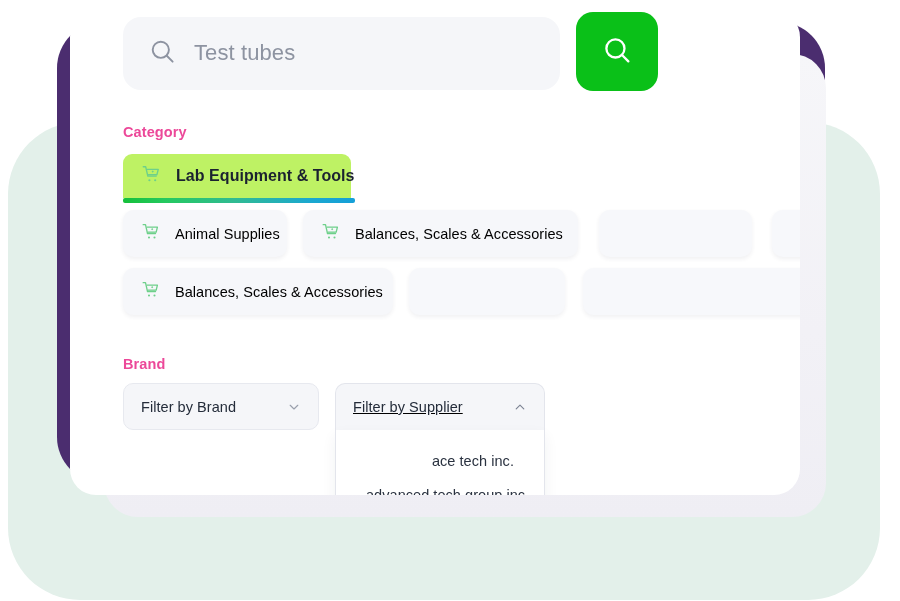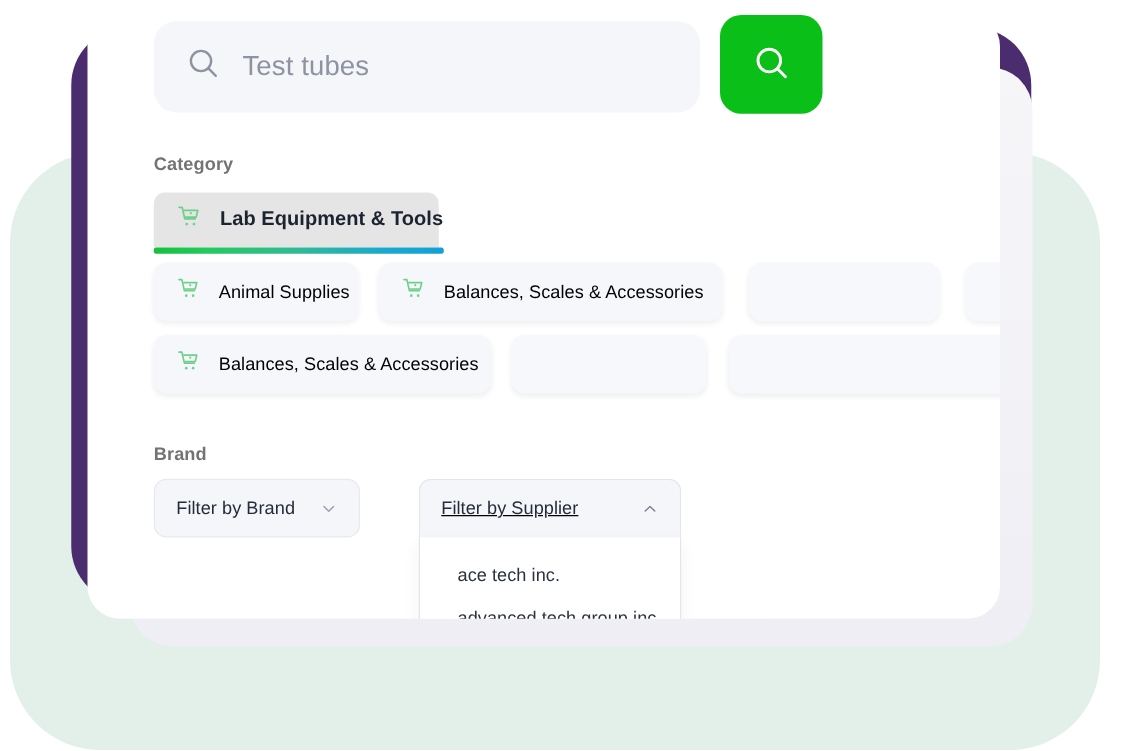--- a/index.html
+++ b/index.html
@@ -53,20 +53,21 @@
   
   .panel {
     position: absolute;
     left: 70px;
     top: 11px;
     width: 730px;
     height: 484px;
     background: #ffffff;
     border-radius: 26px;
     overflow: hidden;
+    text-align: right;
   }
 
   
   .search-row {
     position: absolute;
     left: 53px;
     top: 0px;
     width: 585px;
     height: 84px;
     display: flex;
@@ -106,21 +107,21 @@
     justify-content: center;
     cursor: pointer;
     margin-top: -3px;
   }
 
   
   .section-label {
     position: absolute;
     font-size: 14.5px;
     font-weight: bold;
-    color: #737373;
+    color: #ec4899;
     letter-spacing: 0.1px;
   }
   .label-category { left: 53px; top: 113px; }
   .label-filter   { left: 53px; top: 345px; }
 
   
   .chips-area { position: absolute; left: 53px; top: 143px; width: 760px; }
 
   .chip-row { position: relative; height: 58px; }
 
@@ -140,21 +141,21 @@
 
   .chip-label {
     font-size: 14.5px;
     color: #000000;
     font-weight: 500;
     letter-spacing: 0.05px;
   }
 
   .chip.active {
     height: 44px;
-    background: #e5e5e5;
+    background: #bef264;
     border-radius: 9px 9px 0 0;
     box-shadow: none;
   }
   .chip.active .chip-label { font-size: 16px; font-weight: bold; color: #1b2230; }
 
   .chip-underline {
     position: absolute;
     height: 5px;
     border-radius: 2px;
     background: linear-gradient(90deg, #16c03a 0%, #25c95f 18%, #30bb92 48%, #1ba8cf 80%, #159fd8 100%);
@@ -311,21 +312,21 @@
 
         <div class="chip empty" style="left:286px; width:156px;"></div>
         <div class="chip empty" style="left:460px; width:230px;"></div>
       </div>
     </div>
 
     <div class="section-label label-filter">Brand</div>
 
     <div class="filters">
 
-      <div class="select" style="left:0px; top:0px; width:165px;">
+      <div class="select" style="left:0px; top:0px; width:196px;">
         <span class="select-text">Filter by Brand</span>
         <span class="chev">
           <svg width="14" height="14" viewBox="0 0 24 24" fill="none">
             <path d="M5.5 9l6.5 6.4L18.5 9" stroke="#9aa0ad" stroke-width="2" stroke-linecap="round" stroke-linejoin="round"></path>
           </svg>
         </span>
       </div>
 
       <div class="select open" style="left:212px; top:0px; width:210px;">
         <span class="select-text">Filter by Supplier</span>

